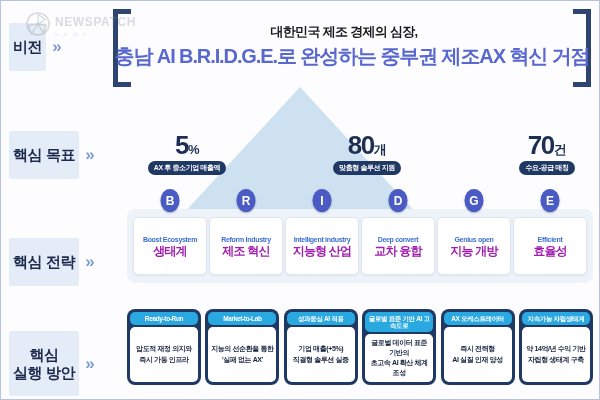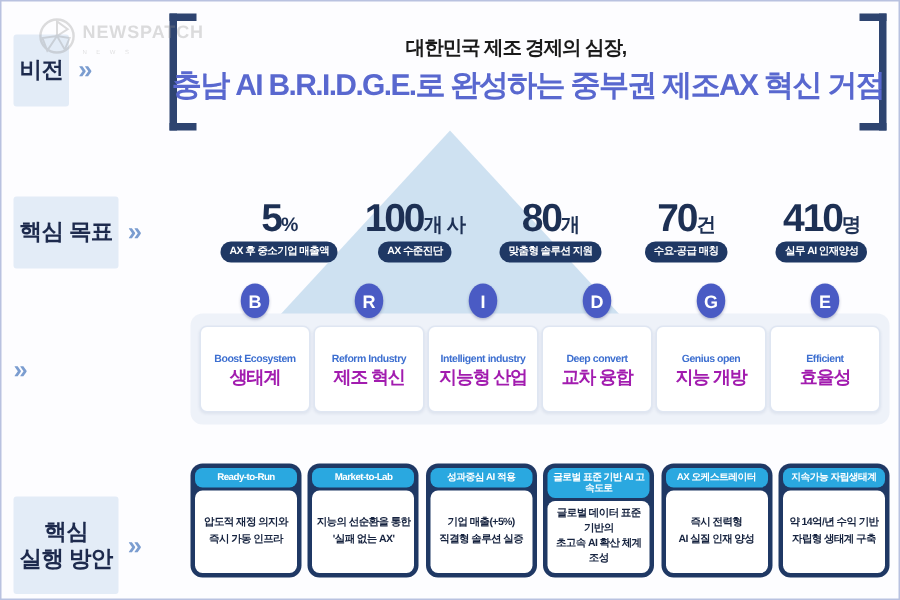--- a/index.html
+++ b/index.html
@@ -193,38 +193,31 @@
     <span class="txt">핵심 목표</span>
     <span class="chev">»</span>
   </div>
 
   <div class="goals">
     <div class="goal">
       <div class="goal-num"><span>5</span><span class="unit">%</span></div>
       <div class="goal-badge">AX 후 중소기업 매출액</div>
     </div>
     <div class="goal">
-      <div class="goal-num"><span>100</span><span class="unit">개 사</span></div>
-      <div class="goal-badge">AX 수준진단</div>
-    </div>
-    <div class="goal">
       <div class="goal-num"><span>80</span><span class="unit">개</span></div>
       <div class="goal-badge">맞춤형 솔루션 지원</div>
     </div>
     <div class="goal">
       <div class="goal-num"><span>70</span><span class="unit">건</span></div>
       <div class="goal-badge">수요-공급 매칭</div>
     </div>
-    <div class="goal">
-      <div class="goal-num"><span>410</span><span class="unit">명</span></div>
-      <div class="goal-badge">실무 AI 인재양성</div>
-    </div>
   </div>
 
   <div class="rowlabel" style="top:237px">
+    <span class="txt">핵심 전략</span>
     <span class="chev">»</span>
   </div>
 
   <div class="strategy-wrap">
     <div class="strat">
       <div class="bridge-letter">B</div>
       <div class="en">Boost Ecosystem</div>
       <div class="ko">생태계</div>
     </div>
     <div class="strat">

